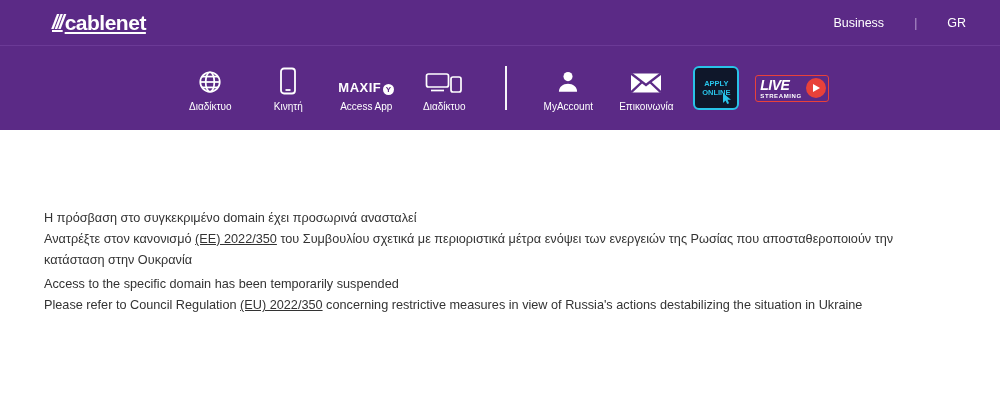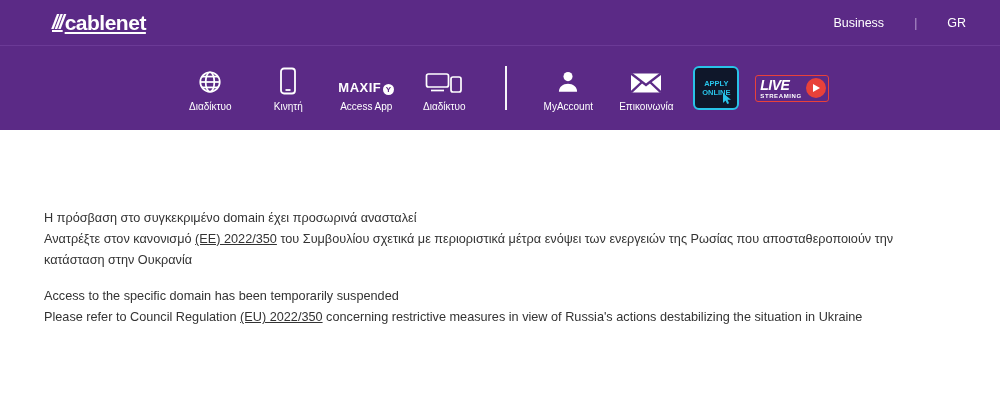--- a/index.html
+++ b/index.html
@@ -206,21 +206,21 @@
   .content {
     padding: 78px 44px 0 44px;
     color: #333333;
     font-size: 12.7px;
     line-height: 21px;
   }
   .content p {
     margin: 0;
   }
   .content .para-block + .para-block {
-    margin-top: 15px;
+    margin-top: 3px;
   }
   .content a.reg-link {
     color: #333333;
     text-decoration: underline;
     cursor: pointer;
   }
 </style>
 </head>
 <body>
 

